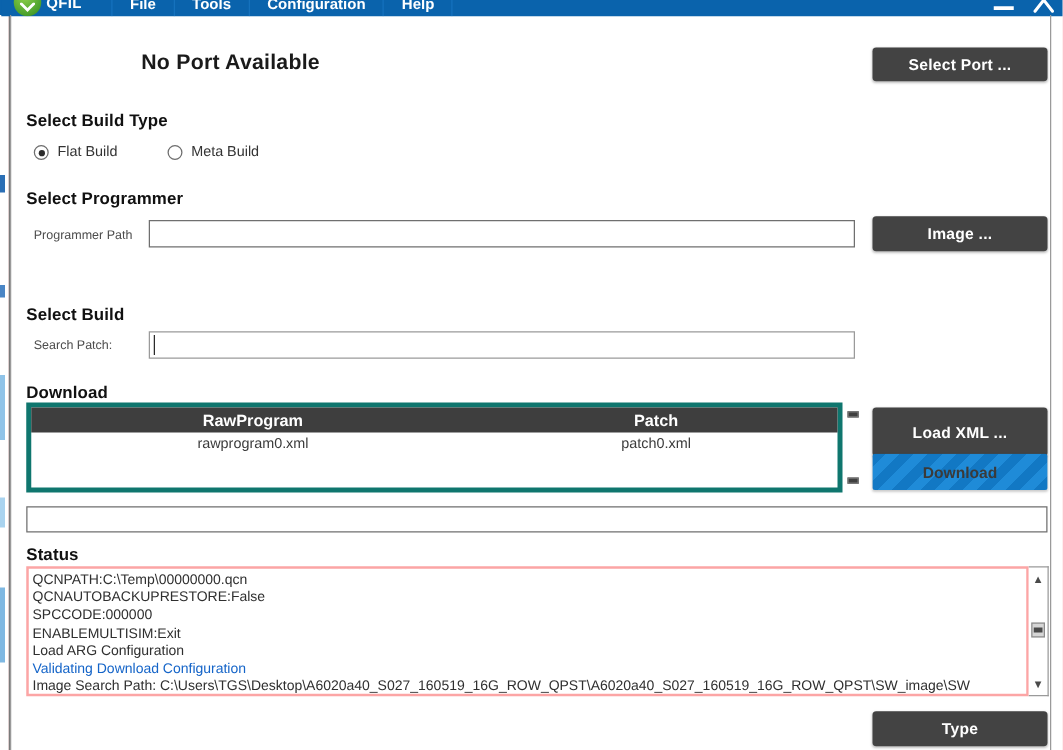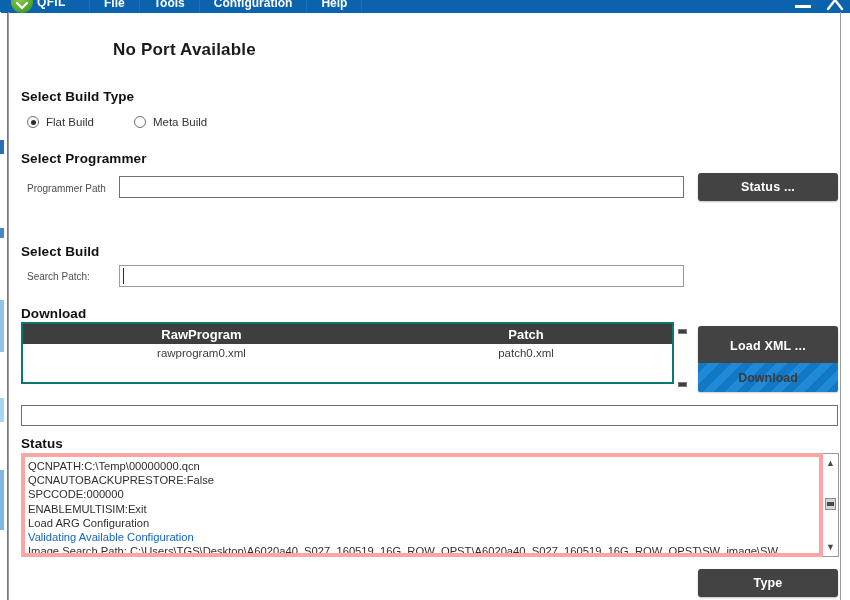--- a/index.html
+++ b/index.html
@@ -181,22 +181,22 @@
 
   
   .caret {
     position: absolute; left: 114px; top: 255px;
     width: 1px; height: 16px; background: #2b2b2b;
   }
 
   
   .table-wrap {
     position: absolute; left: 12px; top: 309px;
-    width: 653px; height: 62px;
-    border: 2px solid #0f766e;
+    width: 653px; height: 72px;
+    border: 4px solid #0f766e;
     background: #ffffff;
     box-sizing: border-box;
   }
   .table-head {
     display: flex; height: 20px;
     background: #3e3e3e;
   }
   .th {
     color: #ffffff; font-size: 13px; font-weight: bold;
     display: flex; align-items: center; justify-content: center;
@@ -227,21 +227,21 @@
     width: 817px; height: 21px;
     border: 1px solid #6f6f6f;
     background: #ffffff;
     box-sizing: border-box;
   }
 
   
   .status-box {
     position: absolute; left: 12px; top: 440px;
     width: 802px; height: 104px;
-    border: 4px solid #fca5a5;
+    border: 2px solid #fca5a5;
     background: #ffffff;
     box-sizing: border-box;
     overflow: hidden;
     padding: 2px 0 0 3px;
   }
   .log-line {
     font-family: "Liberation Sans", sans-serif;
     font-size: 11.2px;
     line-height: 14.2px;
     color: #2f2f2f;
@@ -315,37 +315,38 @@
           </svg>
         </div>
       </div>
     </div>
 
     <div class="window-inner-border"></div>
 
     <div class="content">
 
       <div class="port-status">No Port Available</div>
+      <button class="btn btn-select-port">Select Port ...</button>
 
       <div class="section-title t-buildtype">Select Build Type</div>
       <div class="radio-row">
         <div class="radio-opt">
           <span class="radio-mark checked"></span>
           <span class="radio-label">Flat Build</span>
         </div>
         <div class="radio-opt">
           <span class="radio-mark"></span>
           <span class="radio-label">Meta Build</span>
         </div>
       </div>
 
       <div class="section-title t-programmer">Select Programmer</div>
       <div class="field-label l-progpath">Programmer Path</div>
       <input class="textinput in-progpath" type="text" value="" style="">
-      <button class="btn btn-browse">Status ...</button>
+      <button class="btn btn-browse">Image ...</button>
 
       <div class="section-title t-build">Select Build</div>
       <div class="field-label l-searchpath">Search Patch:</div>
       <input class="textinput in-searchpath" type="text" value="" style="">
       <div class="caret"></div>
 
       <div class="section-title t-download">Download</div>
       <div class="table-wrap">
         <div class="table-head">
           <div class="th th-raw">RawProgram</div>
@@ -364,21 +365,21 @@
 
       <div class="progressbar"></div>
 
       <div class="section-title t-status">Status</div>
       <div class="status-box">
         <div class="log-line">QCNPATH:C:\Temp\00000000.qcn</div>
         <div class="log-line">QCNAUTOBACKUPRESTORE:False</div>
         <div class="log-line">SPCCODE:000000</div>
         <div class="log-line">ENABLEMULTISIM:Exit</div>
         <div class="log-line">Load ARG Configuration</div>
-        <div class="log-line highlight">Validating Available Configuration</div>
+        <div class="log-line highlight">Validating Download Configuration</div>
         <div class="log-line">Image Search Path: C:\Users\TGS\Desktop\A6020a40_S027_160519_16G_ROW_QPST\A6020a40_S027_160519_16G_ROW_QPST\SW_image\SW</div>
       </div>
       <div class="scrollbar">
         <div class="sb-arrow sb-up">▲</div>
         <div class="sb-thumb"></div>
         <div class="sb-arrow sb-down">▼</div>
       </div>
 
       <button class="btn btn-exit">Type</button>
 

